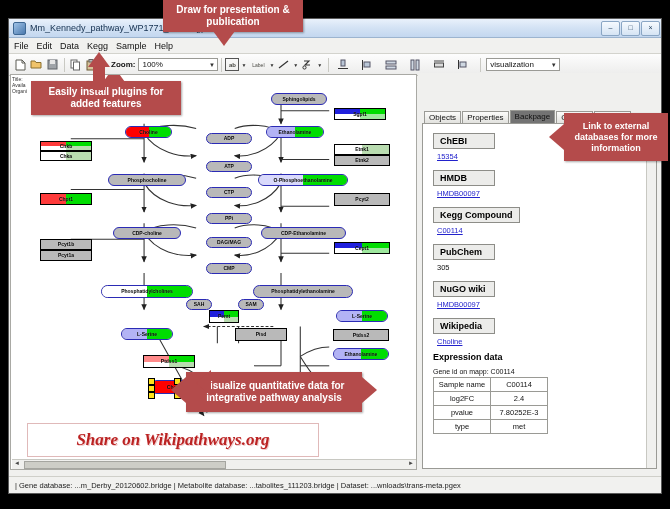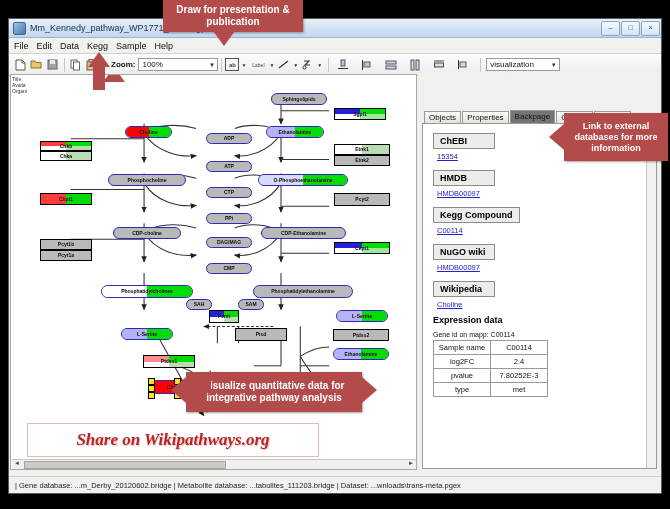--- a/index.html
+++ b/index.html
@@ -470,20 +470,21 @@
           </div>
           <div class="node gene" style="left: 132px; top: 280px; width: 52px; height: 13px;">
             <div class="qtr" style="left: 0px; top: 0px; width: 50%; height: 50%; background: rgb(255, 138, 138);"></div>
             <div class="qtr" style="left: 50%; top: 0px; width: 50%; height: 50%; background: rgb(0, 221, 0);"></div>
             <div class="qtr" style="left: 0px; top: 50%; width: 50%; height: 50%; background: rgb(255, 255, 255);"></div>
             <div class="qtr" style="left: 50%; top: 50%; width: 50%; height: 50%; background: rgb(185, 220, 176);"></div>
             <span class="nlabel">Ptdss1</span>
           </div>
         </div>
 
+      <div class="callout" id="co-plugins" style="left:20px;top:6px;width:150px;height:34px;">Easily install plugins for added features</div>
       <div class="arrowdown" id="co-plugins-arrow" style="left:92px;top:-8px;transform:rotate(180deg);"></div>
 
       <div class="callout" id="co-vis" style="left:175px;top:297px;width:176px;height:40px;">Visualize quantitative data  for integrative pathway analysis</div>
       <div class="arrowleft" style="left:160px;top:302px;"></div>
       <div class="arrowright" style="left:351px;top:302px;"></div>
 
       <div class="sharebox" style="left:16px;top:348px;width:290px;height:32px;">
         <span>Share on Wikipathways.org</span>
       </div>
 
@@ -508,20 +509,24 @@
           <div class="dbbox">ChEBI</div>
           <a class="dblink" href="#">15354</a>
         </div>
         <div class="dbgrp">
           <div class="dbbox">HMDB</div>
           <a class="dblink" href="#">HMDB00097</a>
         </div>
         <div class="dbgrp">
           <div class="dbbox">Kegg Compound</div>
           <a class="dblink" href="#">C00114</a>
+        </div>
+        <div class="dbgrp">
+          <div class="dbbox">PubChem</div>
+          <span class="dbplain">305</span>
         </div>
         <div class="dbgrp">
           <div class="dbbox">NuGO wiki</div>
           <a class="dblink" href="#">HMDB00097</a>
         </div>
         <div class="dbgrp">
           <div class="dbbox">Wikipedia</div>
           <a class="dblink" href="#">Choline</a>
         </div>
 

